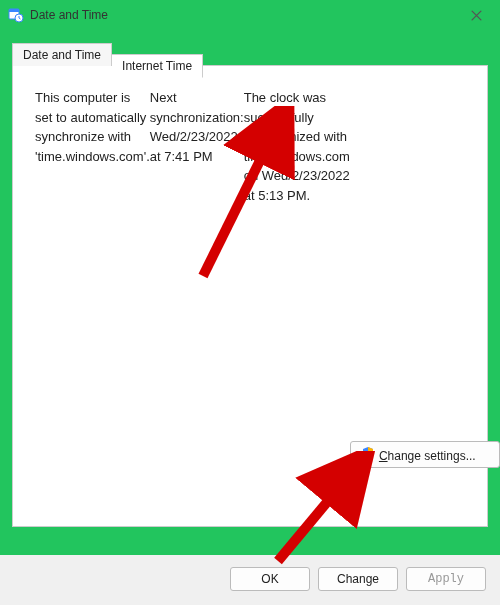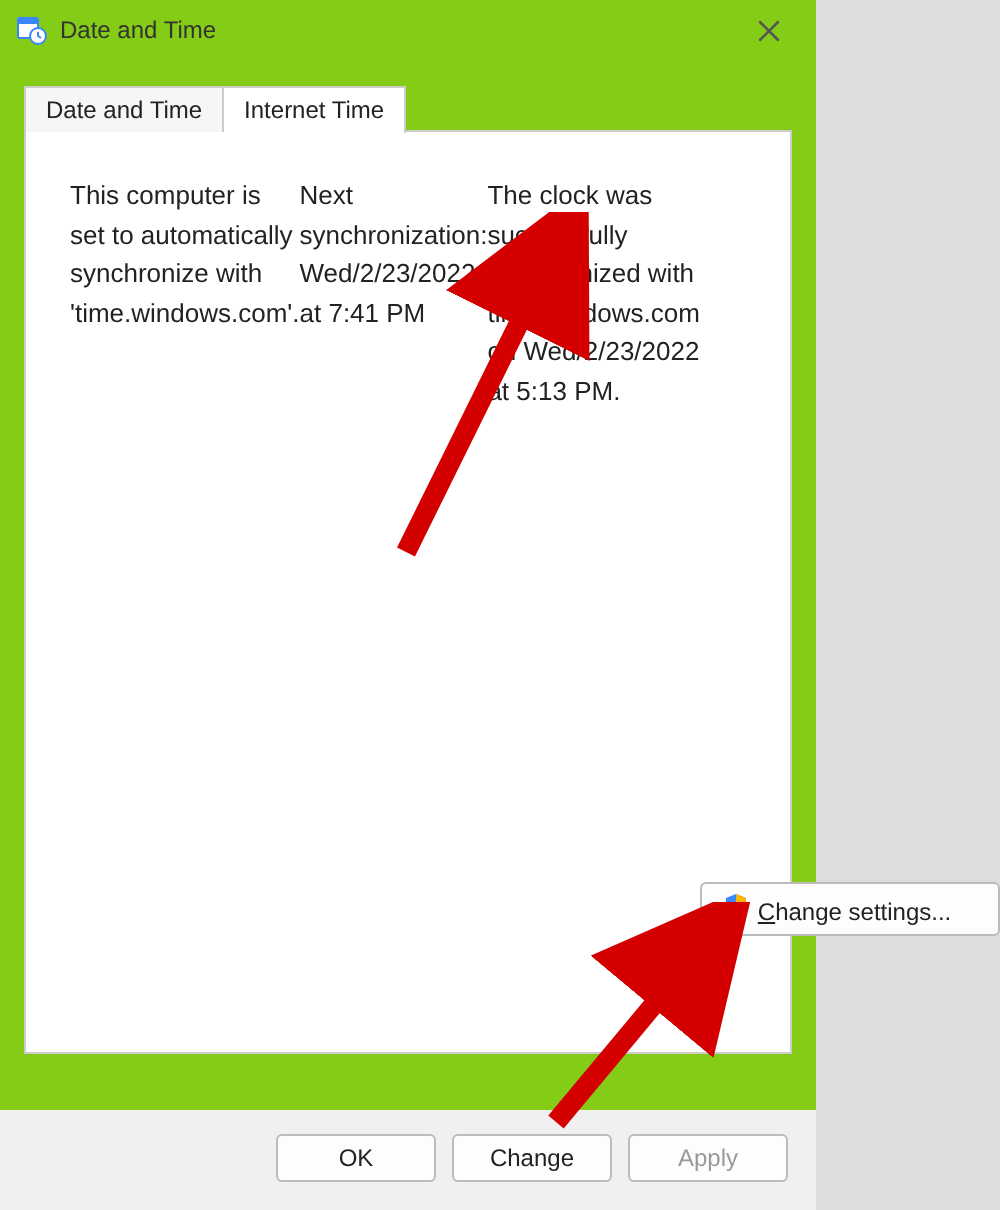--- a/index.html
+++ b/index.html
@@ -5,23 +5,23 @@
     * { box-sizing: border-box; margin: 0; padding: 0; }
     body {
       font-family: "Segoe UI", Tahoma, sans-serif;
       font-size: 12px;
       background: #ddd;
       width: 500px;
       height: 605px;
       overflow: hidden;
     }
     .dialog {
-      width: 408px;
+      width: 500px;
       height: 605px;
-      background: #84cc16;
+      background: #22c55e;
       display: flex;
       flex-direction: column;
       position: relative;
     }
     .titlebar {
       display: flex;
       align-items: center;
       padding: 4px 4px 4px 8px;
       height: 30px;
     }
@@ -66,21 +66,21 @@
       color: #222;
       font-size: 12px;
       cursor: pointer;
       margin-right: 0;
       position: relative;
     }
     .tab + .tab { border-left: none; }
     .tab.active {
       background: #fff;
       border-bottom: 1px solid #fff;
-      top: 1px;
+      top: 12px;
     }
     .tab-panel {
       flex: 1;
       border: 1px solid #ccc;
       background: #fff;
       padding: 22px 18px 18px 22px;
       position: relative;
       margin-top: -1px;
       display: flex;
     }
@@ -106,20 +106,21 @@
       cursor: pointer;
       display: inline-flex;
       align-items: flex-end;
       gap: 4px;
       min-width: 80px;
       justify-content: center;
     }
     .btn:disabled, .btn[aria-disabled="true"] {
       color: #999;
       cursor: default;
+      font-family: Liberation Mono, monospace;
     }
     .change-btn {
       min-width: 150px;
       justify-content: flex-start;
       padding: 4px 10px;
     }
     .change-btn .label { text-decoration: none; }
     .change-btn .label::first-letter { text-decoration: underline; }
     .footer {
       display: flex;

